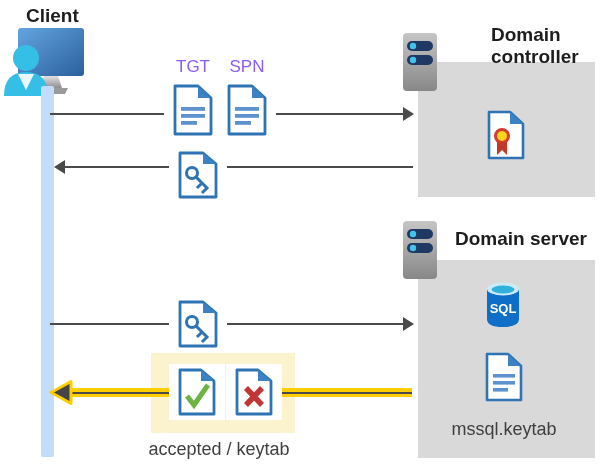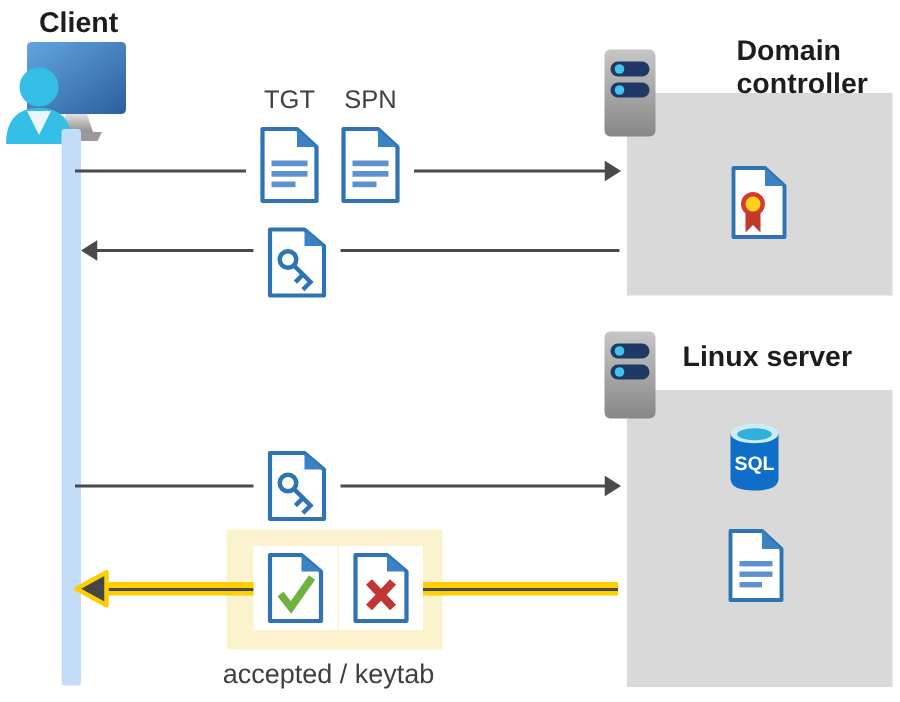--- a/index.html
+++ b/index.html
@@ -2,21 +2,21 @@
 <html><head>
 <meta charset="utf-8">
 <style>
   html,body{margin:0;padding:0;background:#fff;}
   #canvas{
     position:relative;width:600px;height:468px;background:#ffffff;
     font-family:"Liberation Sans","DejaVu Sans",sans-serif;overflow:hidden;
   }
   .abs{position:absolute;}
   .title{font-weight:bold;font-size:19px;color:#1d1d1d;line-height:22px;}
-  .lbl{font-size:17px;color:#404040;}
+  .lbl{font-size:17px;color:#8b5cf6;}
   .lbl-lg{font-size:18px;color:#3f3f3f;}
   .graybox{background:#D9D9D9;}
   .timeline{background:#C3DCF8;border-radius:2px;}
   .hline{background:#4a4a4a;height:2px;}
   .pad{background:#ffffff;padding:4px 8px;}
   .pad svg{display:block;}
   .ybox{background:#FAF3CD;}
   .yshaft{background:#FFCE00;height:9px;}
   .yshaft .core{background:#4a4a4a;height:2px;margin-top:3.5px;}
   .center{text-align:center;}
@@ -85,37 +85,38 @@
           <stop offset="1" stop-color="#878787"></stop>
       </linearGradient>
     </defs>
     <rect x="1" y="1" width="34" height="58" rx="4" fill="url(#gsrv2)"></rect>
     <rect x="5" y="9" width="26" height="10" rx="5" fill="#1F3864"></rect>
     <circle cx="11" cy="14" r="3.2" fill="#45C2E9"></circle>
     <rect x="5" y="23" width="26" height="10" rx="5" fill="#1F3864"></rect>
     <circle cx="11" cy="28" r="3.2" fill="#45C2E9"></circle>
   </svg>
 
-  <div class="abs title" style="left:455px;top:228px;white-space:nowrap;">Linux server</div>
+  <div class="abs title" style="left:455px;top:228px;white-space:nowrap;">Domain server</div>
 
   <svg class="abs" style="left:486px;top:281px;" width="34" height="48" viewBox="0 0 34 48">
     <path d="M1 8 V38 Q1 46 17 46 Q33 46 33 38 V8 Z" fill="#0E6EC8"></path>
     <ellipse cx="17" cy="8" rx="16" ry="6.5" fill="#CDEBF6"></ellipse>
     <ellipse cx="17" cy="8.5" rx="11.5" ry="4" fill="#2FB1DC"></ellipse>
     <text x="17" y="32" fill="#ffffff" font-size="13" font-weight="bold" text-anchor="middle" font-family="Liberation Sans, sans-serif">SQL</text>
   </svg>
 
   <svg class="abs" style="left:484px;top:352px;" width="40" height="50" viewBox="0 0 40 50">
     <path d="M3 2 H24 L37 14 V48 H3 Z" fill="#fff" stroke="#2E74B5" stroke-width="2.6" stroke-linejoin="round"></path>
     <path d="M24 2 V14 H37 Z" fill="#3B82C4"></path>
     <rect x="9" y="22" width="22" height="3.6" fill="#5E92CE"></rect>
     <rect x="9" y="29" width="22" height="3.6" fill="#5E92CE"></rect>
     <rect x="9" y="36" width="15" height="3.6" fill="#5E92CE"></rect>
   </svg>
 
+  <div class="abs lbl-lg center" style="left:424px;top:419px;width:160px;">mssql.keytab</div>
 
   <div class="abs hline" style="left:50px;top:113px;width:354px;"></div>
   <svg class="abs" style="left:403px;top:107px;" width="12" height="14" viewBox="0 0 12 14">
     <polygon points="0,0 0,14 11,7" fill="#4a4a4a"></polygon>
   </svg>
 
   <div class="abs lbl center" style="left:165px;top:57px;width:56px;">TGT</div>
   <div class="abs lbl center" style="left:219px;top:57px;width:56px;text-align:center;">SPN</div>
 
   <div class="abs pad" style="left:164px;top:80px;">

